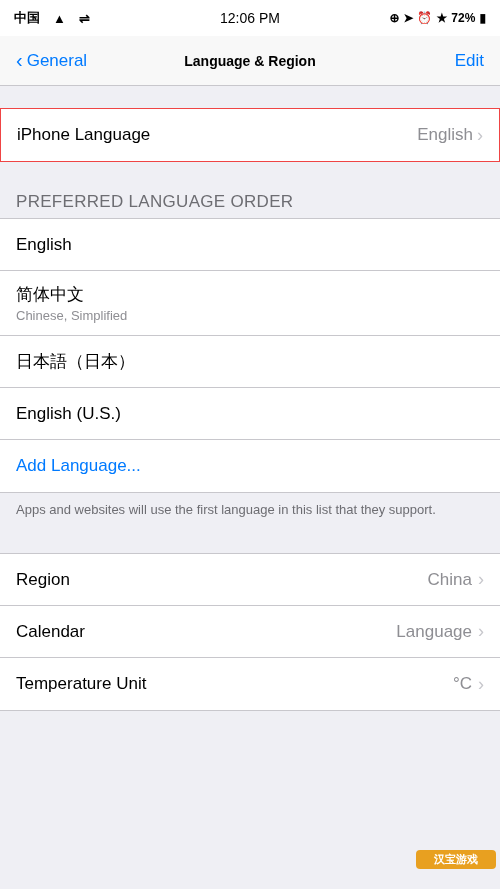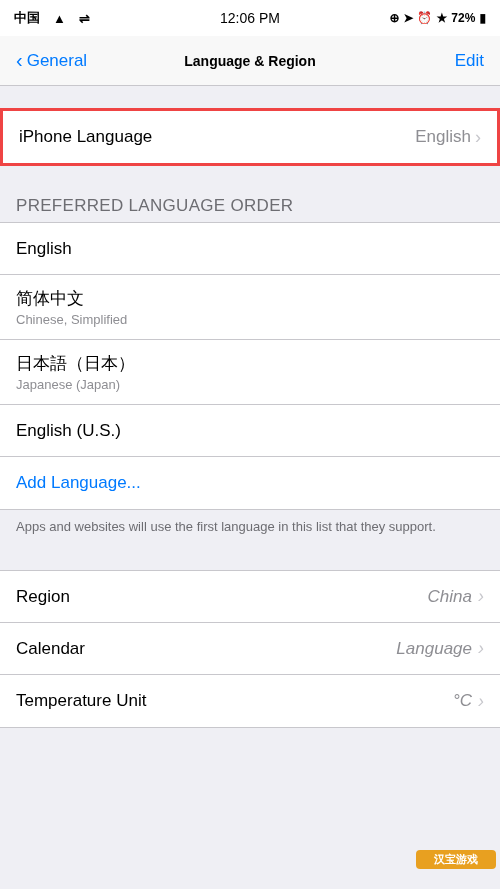--- a/index.html
+++ b/index.html
@@ -125,21 +125,20 @@
       font-size: 17px;
       color: #000;
     }
 
     .setting-cell-right {
       display: flex;
       align-items: center;
       gap: 6px;
       color: #8e8e93;
       font-size: 17px;
-      font-style: italic;
     }
 
     .chevron-right {
       color: #c7c7cc;
       font-size: 18px;
     }
 
     
     .section-header {
       padding: 8px 16px 6px;
@@ -196,21 +195,21 @@
       padding: 8px 16px 12px;
       font-size: 13px;
       color: #6d6d72;
       background-color: #efeff4;
       line-height: 1.4;
     }
 
     
     .iphone-language-group {
       background-color: #fff;
-      border: 3px solid #ef4444;
+      border: 1px solid #ef4444;
       margin: 0;
     }
 
     .iphone-language-cell {
       display: flex;
       align-items: center;
       justify-content: space-between;
       padding: 14px 16px;
       background-color: #fff;
       min-height: 52px;
@@ -301,21 +300,20 @@
     <span class="language-primary">English</span>
   </div>
 
   <div class="language-item">
     <span class="language-primary">简体中文</span>
     <span class="language-secondary">Chinese, Simplified</span>
   </div>
 
   <div class="language-item">
     <span class="language-primary">日本語（日本）</span>
-    <span class="language-secondary">Japanese (Japan)</span>
   </div>
 
   <div class="language-item">
     <span class="language-primary">English (U.S.)</span>
   </div>
 
   <div class="add-language-cell">
     <span class="add-language-text">Add Language...</span>
   </div>
 </div>

